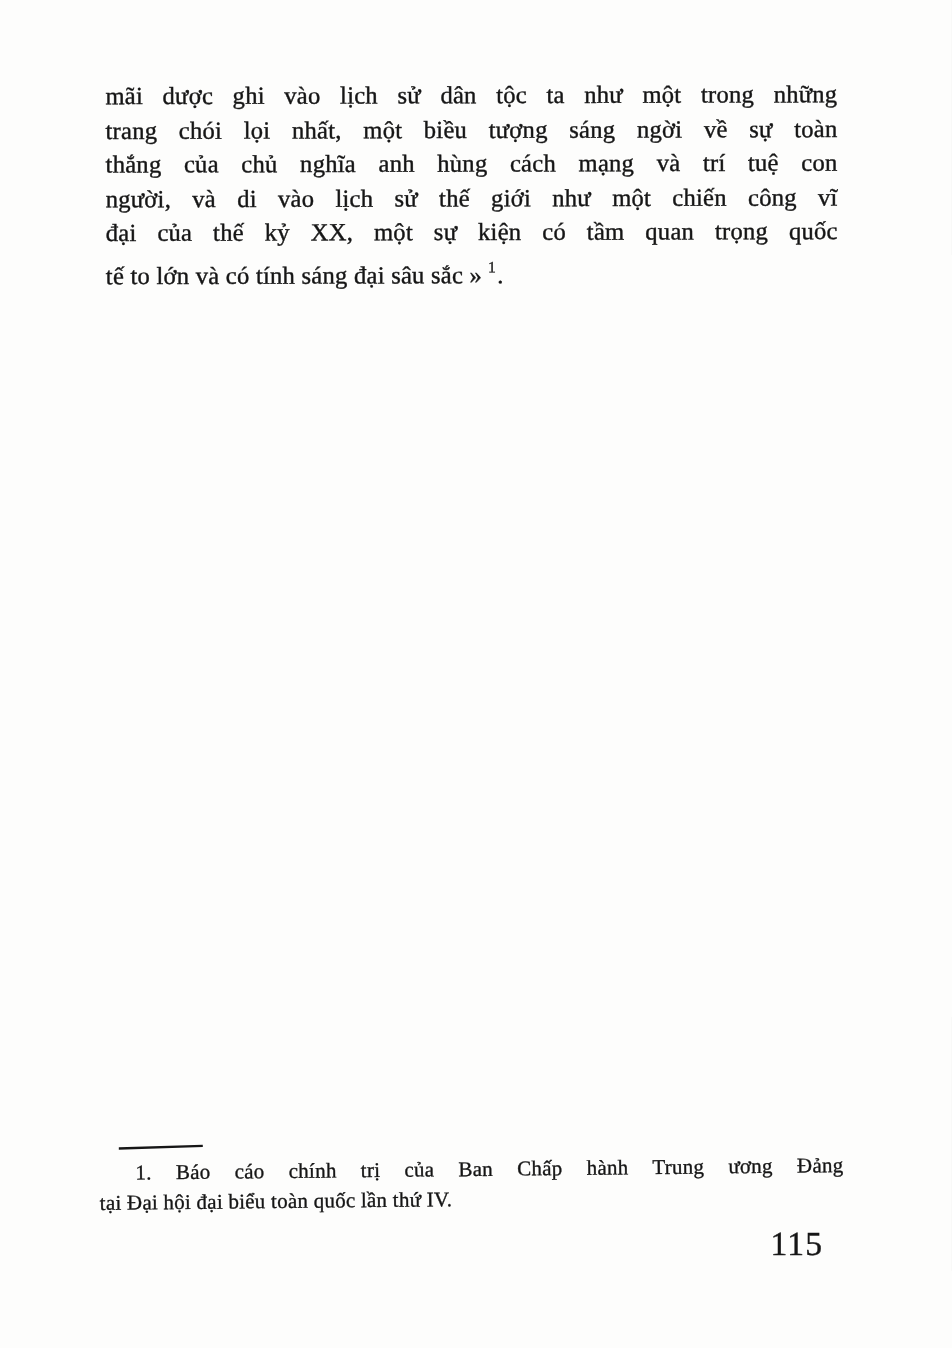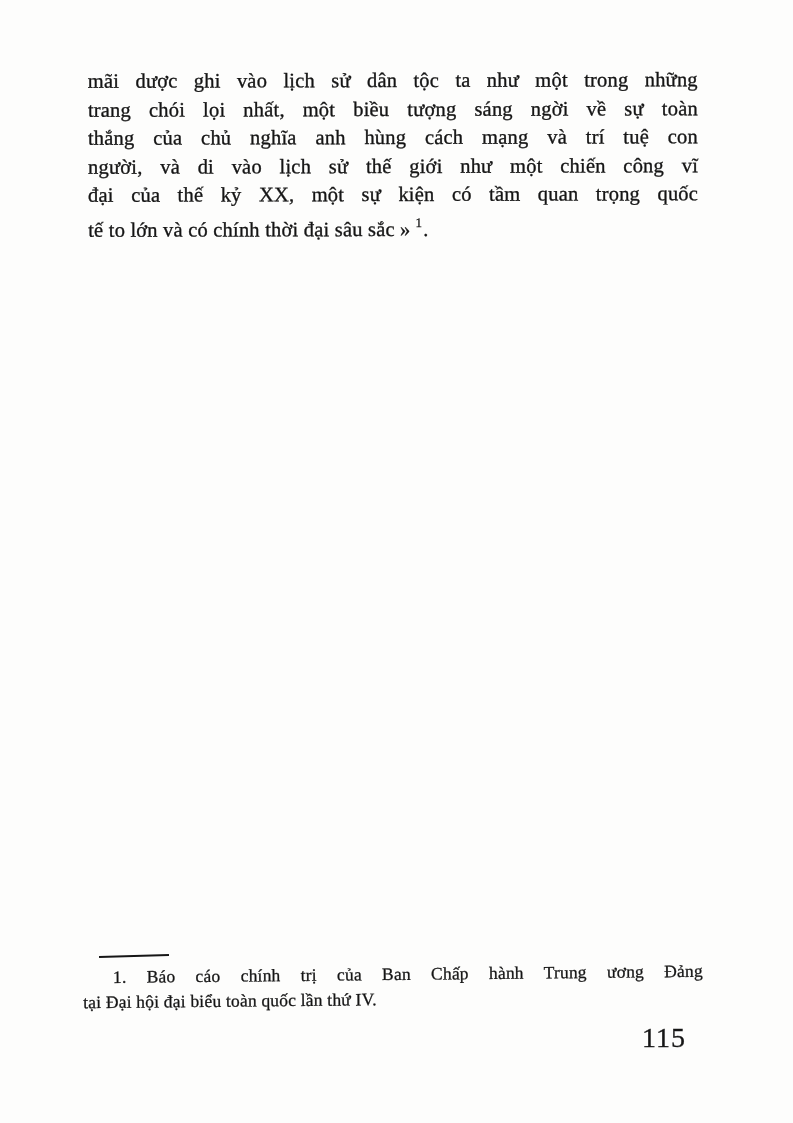--- a/index.html
+++ b/index.html
@@ -90,21 +90,21 @@
 
 <div class="page">
 
   <div class="body-text">
     <div class="body-line">mãi dược ghi vào lịch sử dân tộc ta như một trong những</div>
     <div class="body-line">trang chói lọi nhất, một biều tượng sáng ngời về sự toàn</div>
     <div class="body-line">thắng của chủ nghĩa anh hùng cách mạng và trí tuệ con</div>
     <div class="body-line">người, và di vào lịch sử thế giới như một chiến công vĩ</div>
     <div class="body-line">đại của thế kỷ XX, một sự kiện có tầm quan trọng quốc</div>
     <div class="body-line last">
-      <span>tế to lớn và có chính thời đại sâu sắc »</span><span class="footnote-ref">1</span><span>.</span>
+      <span>tế to lớn và có tính sáng đại sâu sắc »</span><span class="footnote-ref">1</span><span>.</span>
     </div>
   </div>
 
   <div class="footnote-rule"></div>
 
   <div class="footnote">
     <div class="footnote-line-1">1. Báo cáo chính trị của Ban Chấp hành Trung ương Đảng</div>
     <div class="footnote-line-2">tại Đại hội đại biểu toàn quốc lần thứ IV.</div>
   </div>
 

